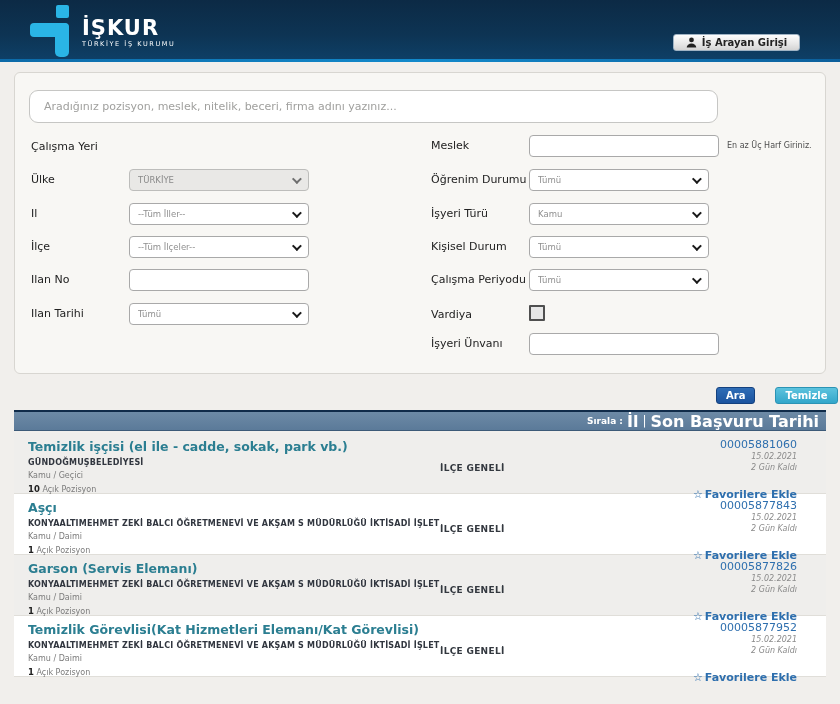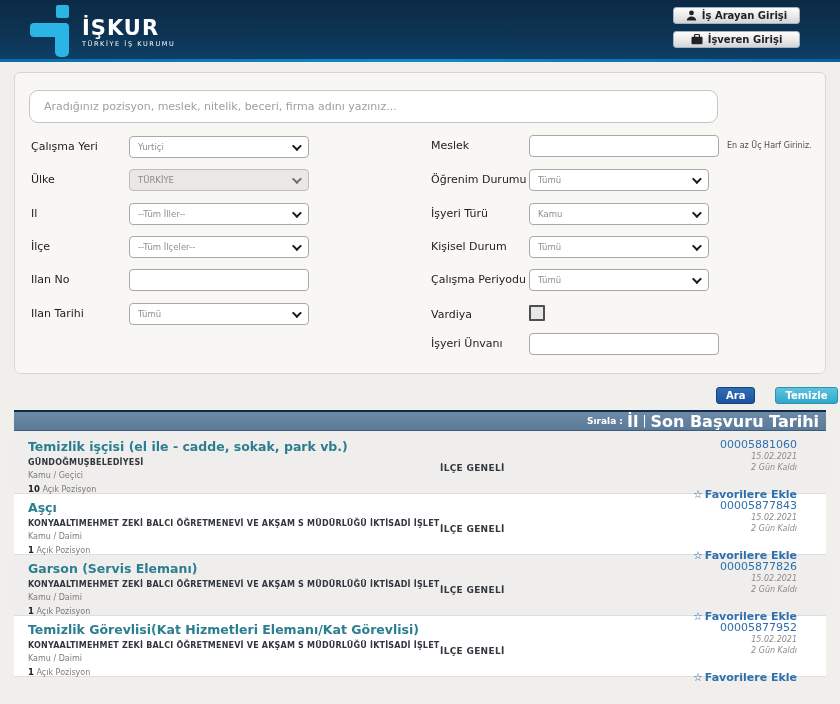--- a/index.html
+++ b/index.html
@@ -11,21 +11,21 @@
             background:linear-gradient(180deg,#0c2a45 0%,#0d3454 60%,#0e3f66 100%); }
   .header-strip { position:absolute; left:0; top:59px; width:840px; height:3px;
             background:linear-gradient(90deg,#0c6aa8 0%,#1289cb 50%,#0c5f9b 100%); }
   .logo { position:absolute; left:30px; top:3px; display:flex; align-items:flex-start; }
   .logo-text { margin-left:8px; margin-top:14px; color:#fff; }
   .logo-title { font-size:21px; font-weight:bold; letter-spacing:1px; line-height:22px; }
   .logo-subtitle { font-size:6.5px; letter-spacing:1.6px; margin-top:1px; }
   .header-buttons { position:absolute; right:40px; top:7px; display:flex; flex-direction:column; gap:7px; }
   .hbtn { width:127px; height:17px; display:flex; align-items:center; justify-content:center; gap:5px;
           background:linear-gradient(180deg,#fdfdfd 0%,#e9e9e9 55%,#d4d4d4 100%);
-          border:1px solid #9fb3c4; border-radius:3px; font-size:10px; font-weight:bold; color:#222; cursor:pointer; }
+          border:1px solid #9fb3c4; border-radius:3px; font-size:10px; font-weight:bold; color:#222; cursor:pointer;margin-top:27px; }
   .hbtn svg { flex:0 0 auto; }
 
   
   .panel { position:absolute; left:14px; top:72px; width:812px; height:302px;
            background:#f8f7f4; border:1px solid #d8d6d1; border-radius:6px; }
   .search-box { position:absolute; left:14px; top:17px; width:689px; height:33px;
                 border:1px solid #c6c6c4; border-radius:9px; background:#fff;
                 padding:0 14px; font-size:11px; color:#333; font-family:"DejaVu Sans",sans-serif; }
   .search-box::placeholder { color:#a0a09e; }
 
@@ -116,24 +116,20 @@
       <span>İşveren Girişi</span>
     </div>
   </div>
 </div>
 <div class="header-strip"></div>
 
 <div class="panel">
   <input class="search-box" type="text" placeholder="Aradığınız pozisyon, meslek, nitelik, beceri, firma adını yazınız..." style="">
 
   <span class="flabel lab-l" style="top:63px">Çalışma Yeri</span>
-  <div class="sel ctrl-l" style="top:63px">
-    <span class="sval">Yurtiçi</span>
-      <span class="chev"></span>
-  </div>
 
   <span class="flabel lab-l" style="top:96px">Ülke</span>
   <div class="sel disabled ctrl-l" style="top:96px">
     <span class="sval">TÜRKİYE</span>
       <span class="chev"></span>
   </div>
 
   <span class="flabel lab-l" style="top:130px">Il</span>
   <div class="sel ctrl-l" style="top:130px">
     <span class="sval">--Tüm İller--</span>

